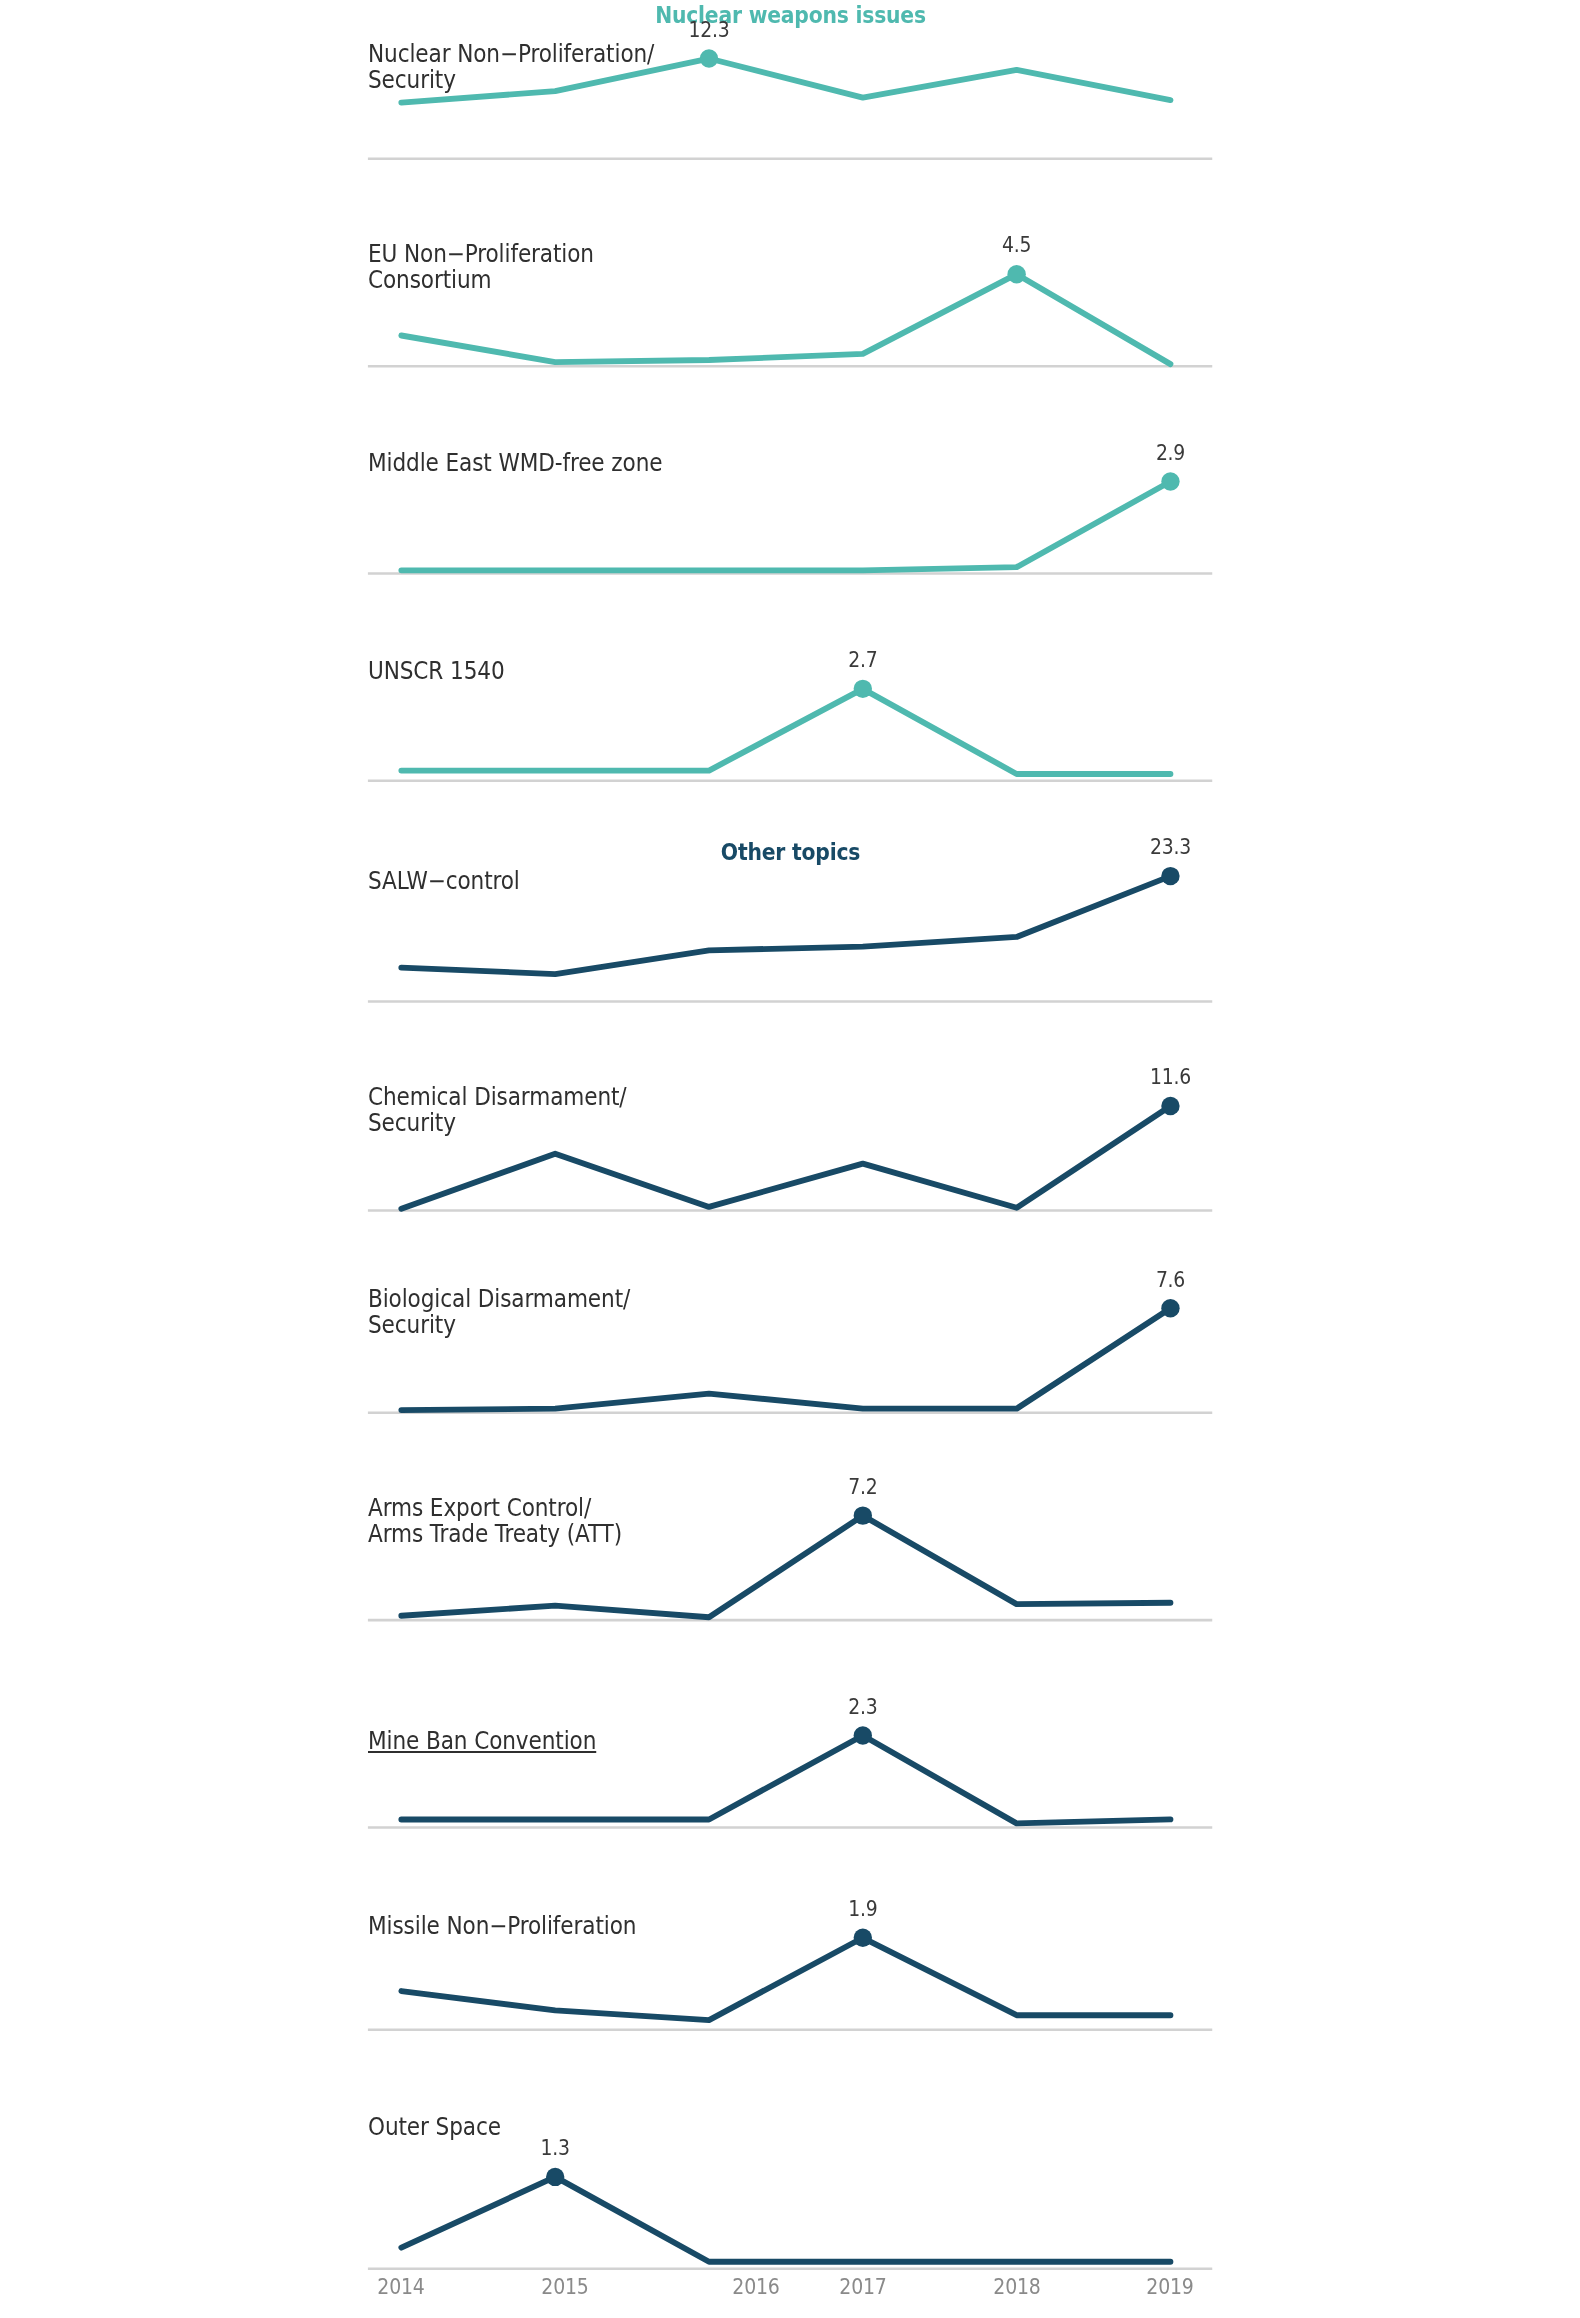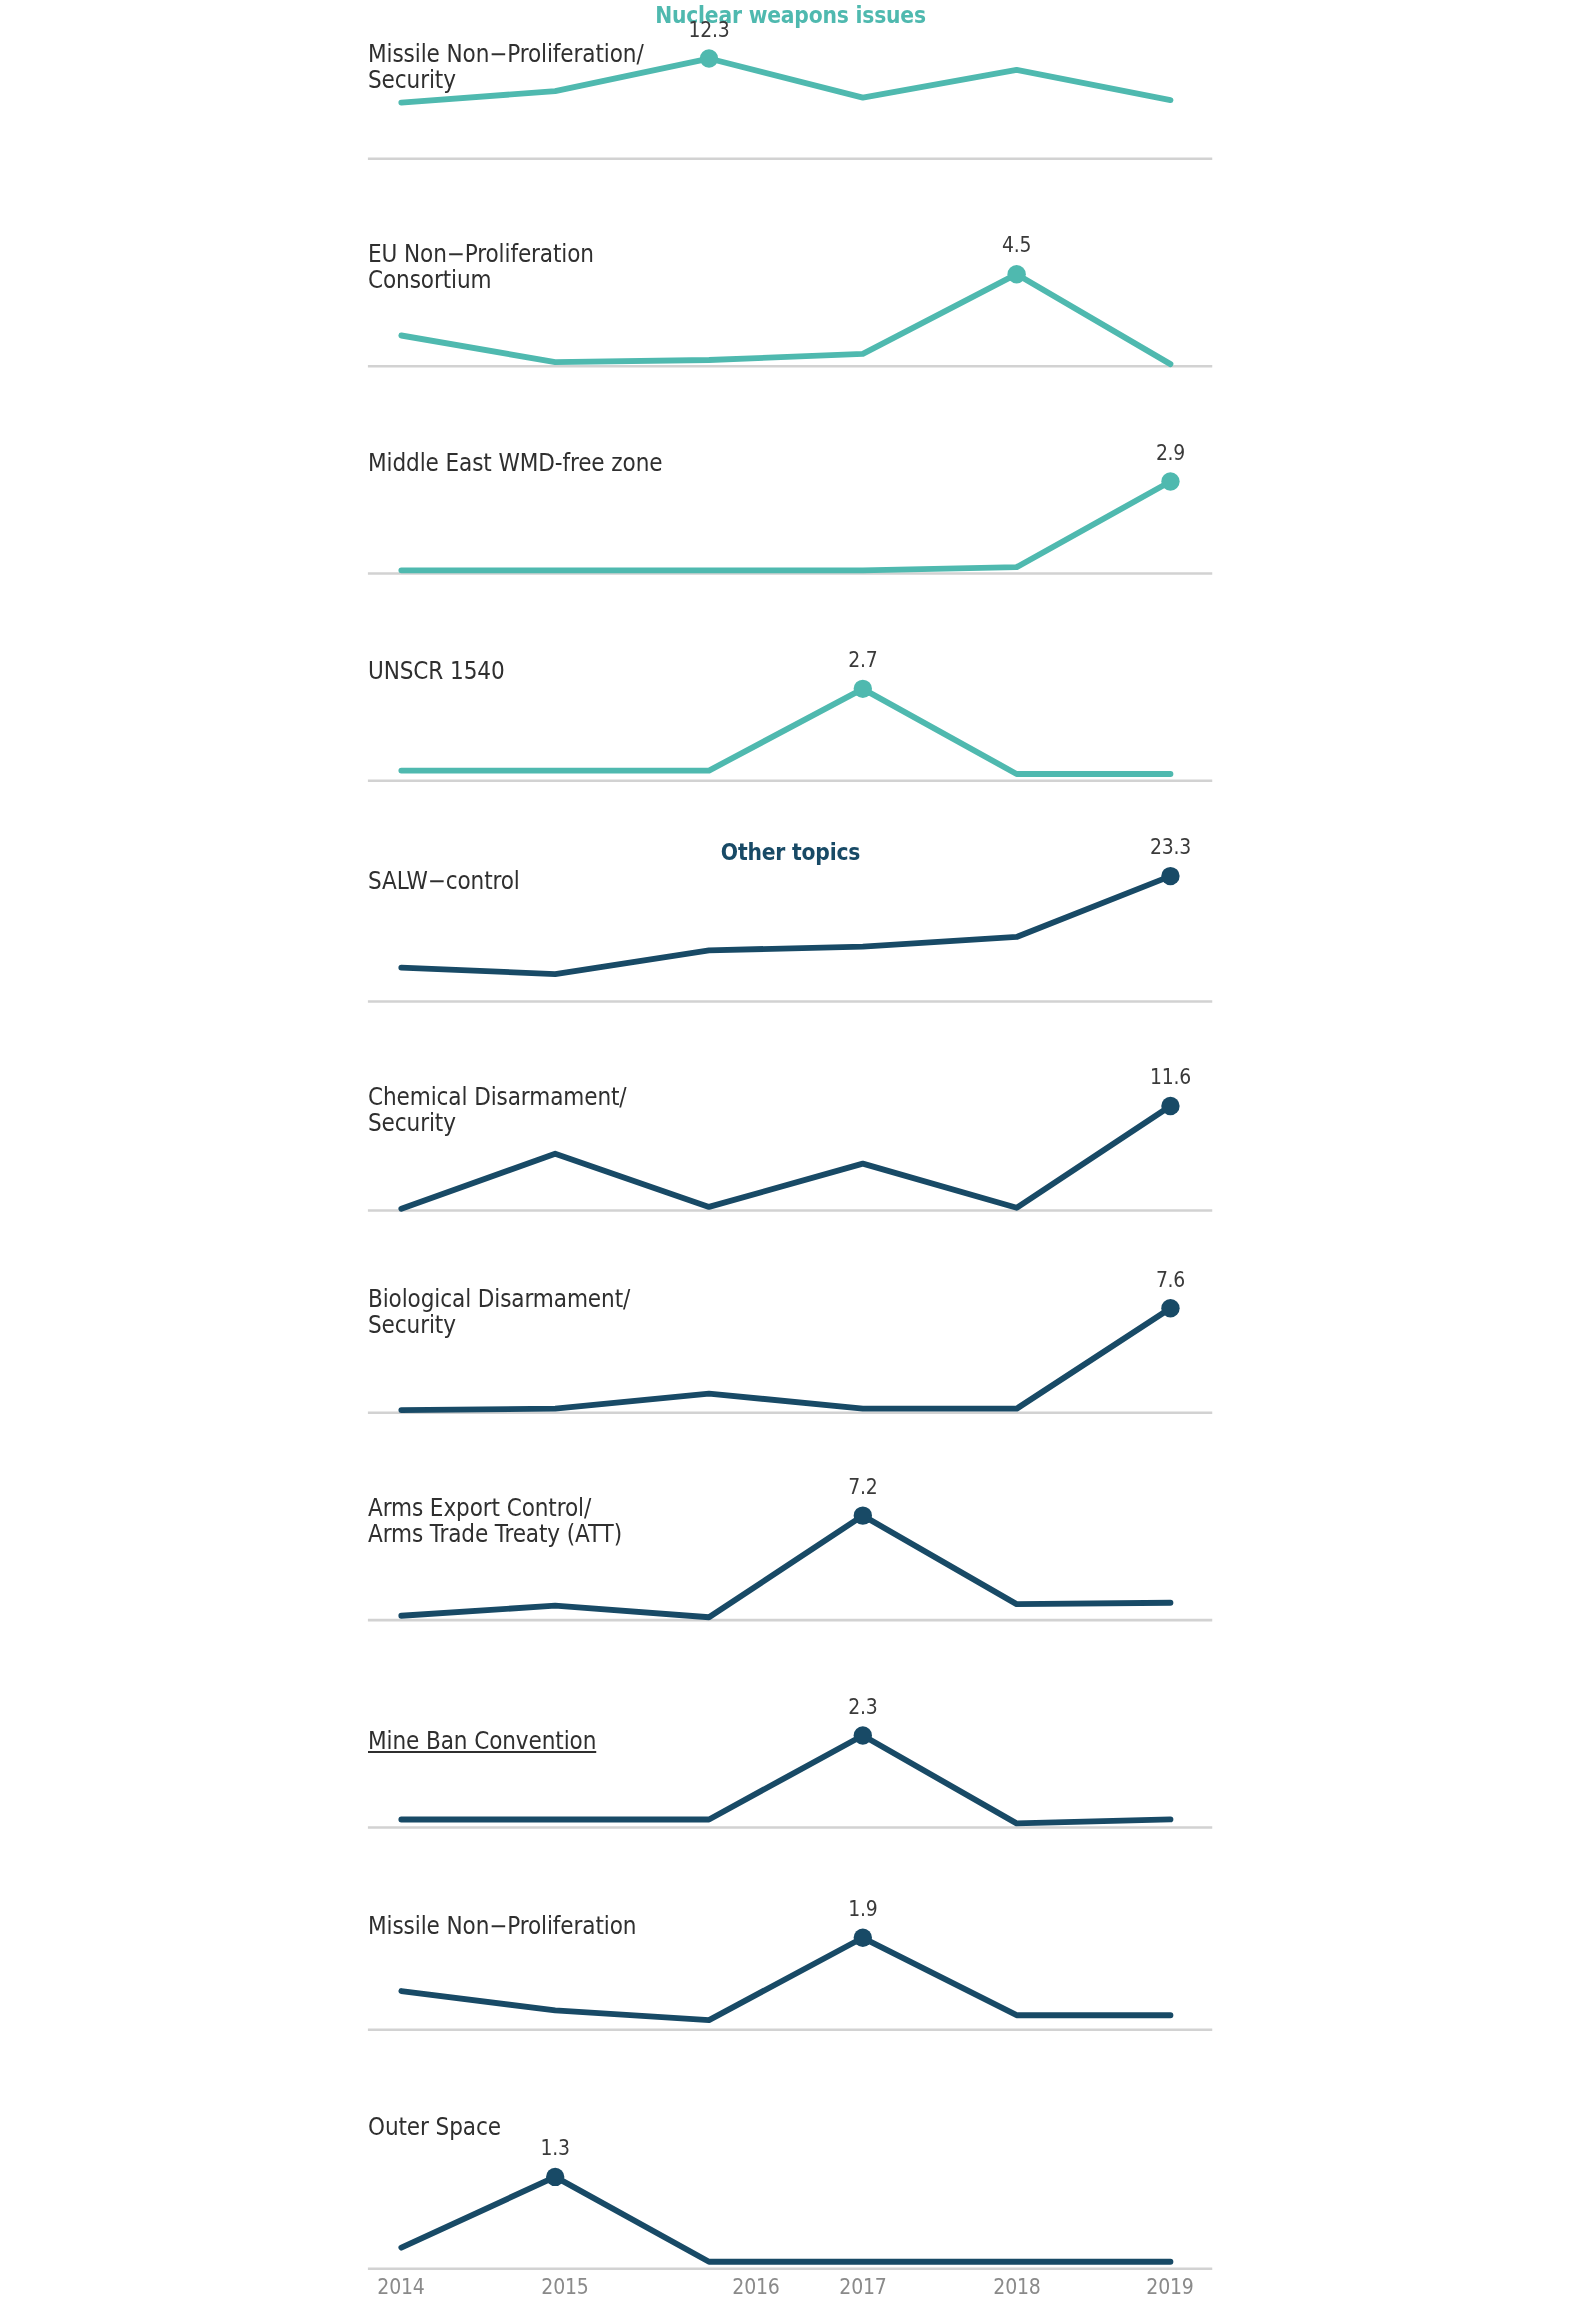--- a/index.html
+++ b/index.html
@@ -85,21 +85,21 @@
 <body>
 
 <div class="page">
 
   <div class="group-header" id="hdr-other">Other topics</div>
 
   <div class="group-header" id="hdr-nuclear">Nuclear weapons issues</div>
 
   <div id="panels-root">
       <div class="panel" style="top: 0px;">
-        <div class="panel-title" style="top: 42px;">Missile Non−Proliferation/
+        <div class="panel-title" style="top: 42px;">Nuclear Non−Proliferation/
 Security</div>
         <svg class="spark" width="1581" height="2319" style="position: absolute; left: 0px; top: 0px; pointer-events: none;" viewBox="0 0 1891 2774">
           <line x1="440" x2="1450" y1="190" y2="190" stroke="#d2d2d2" stroke-width="3"></line>
           <polyline points="480,122.6829268292683 664,109.02439024390245 848,70 1032,116.82926829268293 1216,83.65853658536587 1400,119.75609756097562" fill="none" stroke="#4FB9AF" stroke-width="7" stroke-linejoin="round" stroke-linecap="round"></polyline>
           <circle cx="848" cy="70" r="11" fill="#4FB9AF"></circle>
           <text class="value-label" x="848" y="44" fill="#3a3a3a">12.3</text>
         </svg>
       </div>
       <div class="panel" style="top: 0px;">
         <div class="panel-title" style="top: 242px;">EU Non−Proliferation

